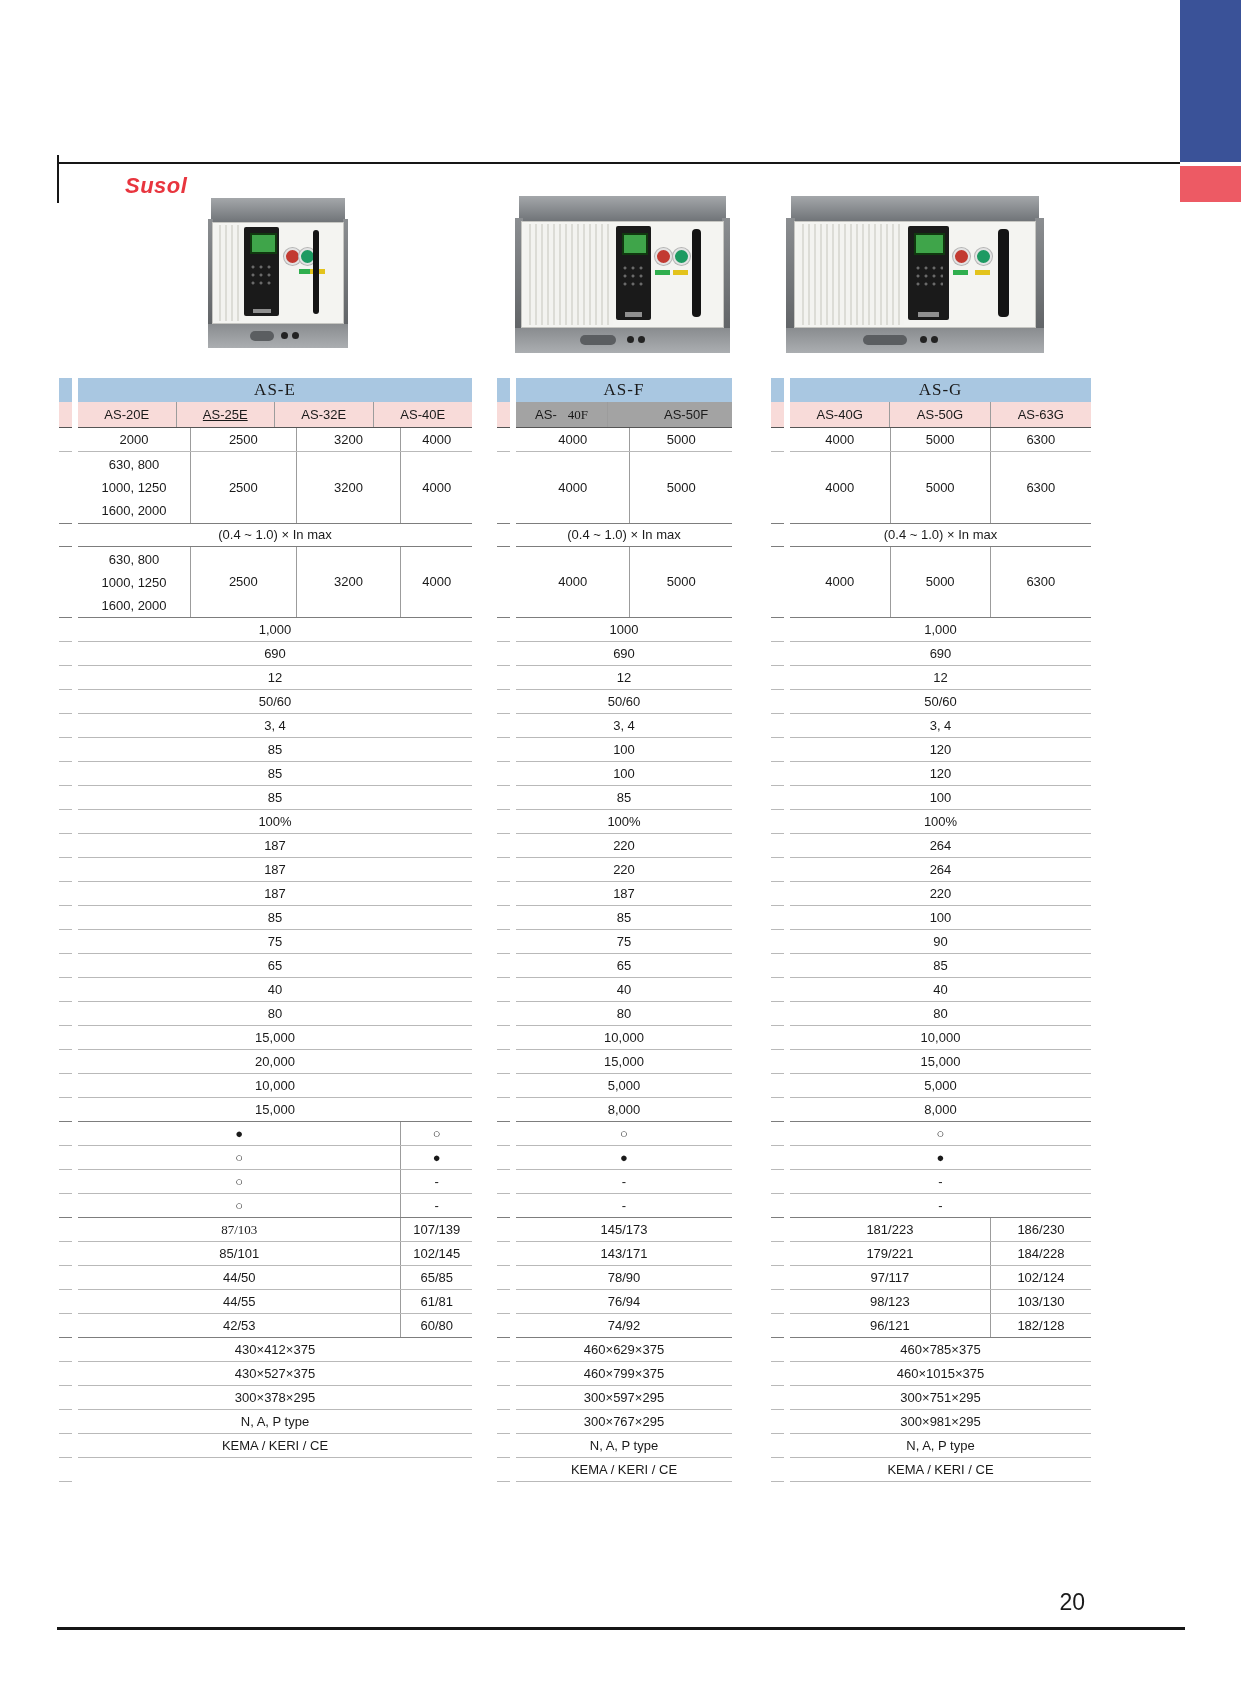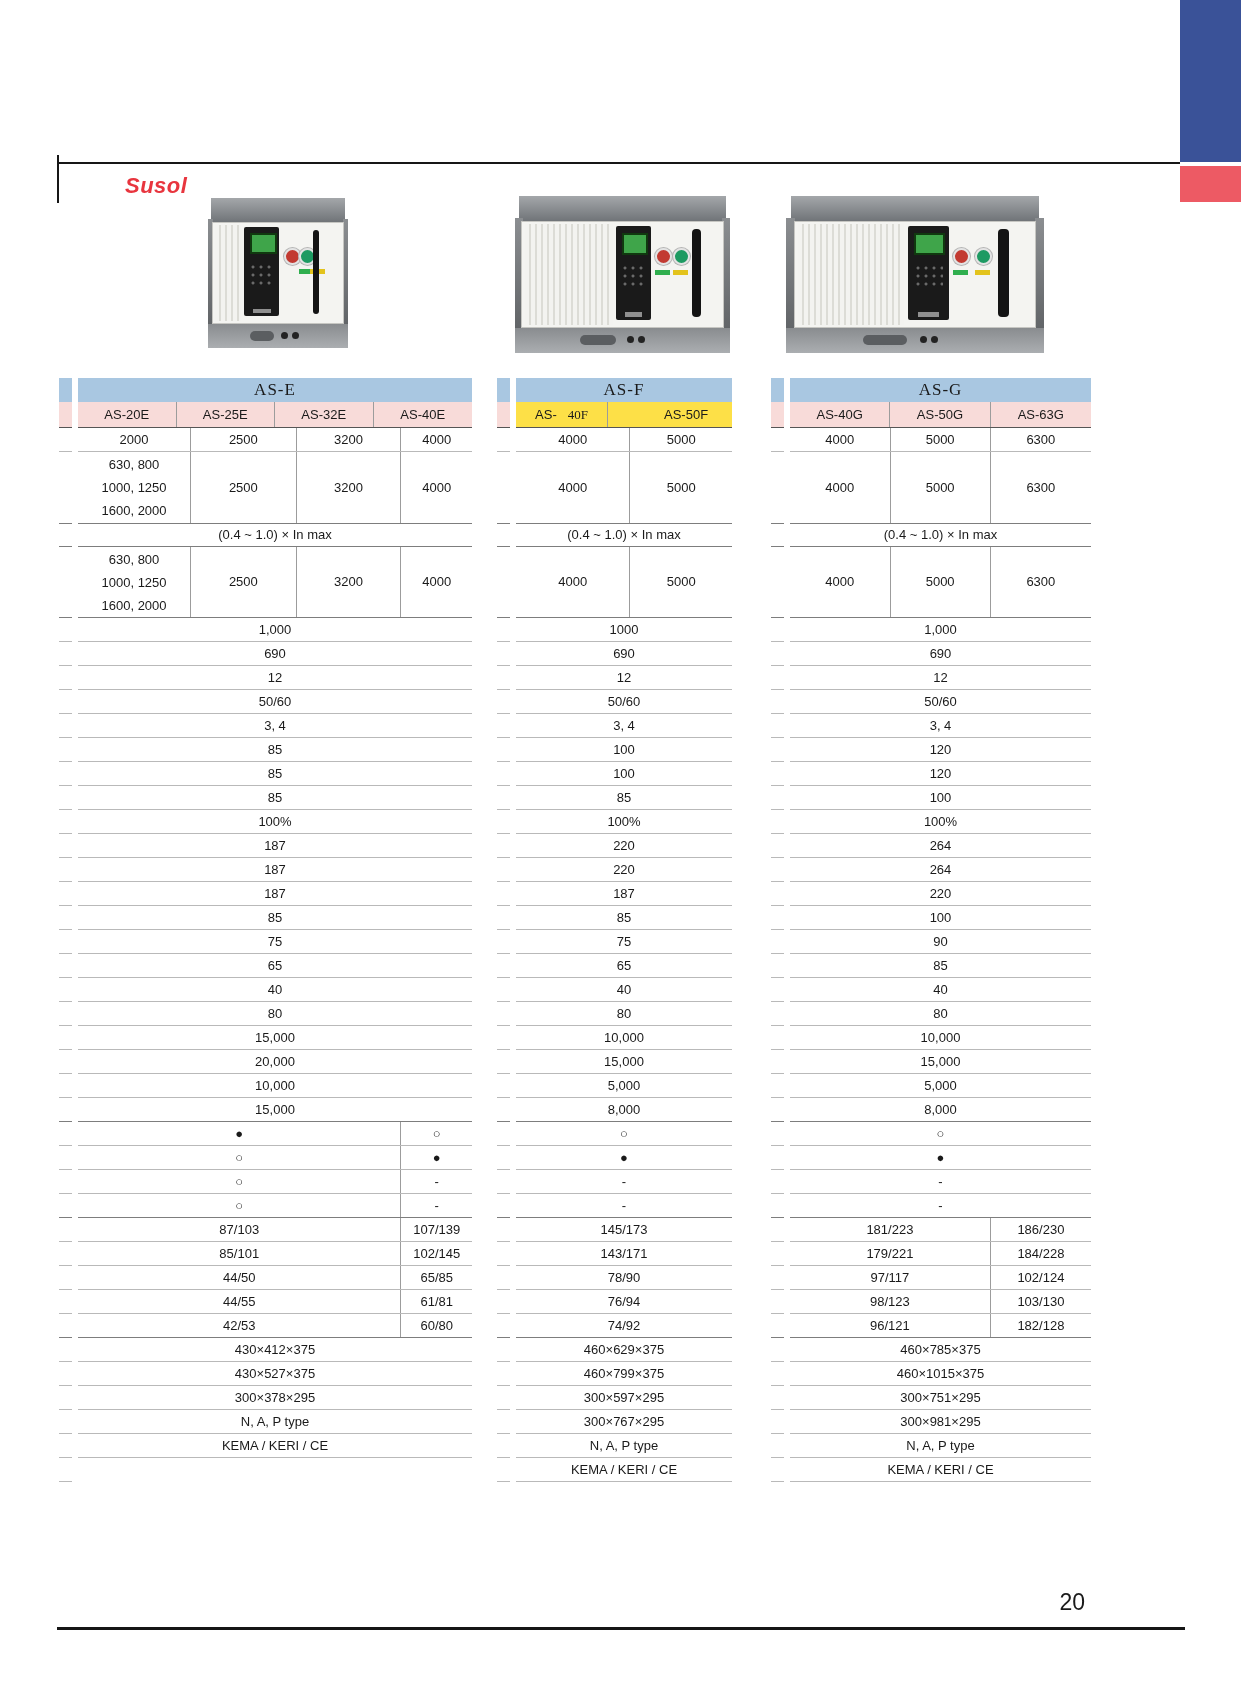--- a/index.html
+++ b/index.html
@@ -196,21 +196,21 @@
       <div class="t-row"></div>
       <div class="t-row"></div>
       <div class="t-row"></div>
     </div>
   <div class="tbl" style="left:78px;width:394px">
       <div class="t-title" style="background: rgb(169, 199, 225);">AS-E</div>
       <div class="t-row t-head" style="background: rgb(248, 219, 217);">
         <div class="t-cell" style="width: 25%;">
           <span>AS-20E</span>
         </div>
-        <div class="t-cell" style="width: 25%;">
+        <div class="t-cell" style="width: 25%; text-decoration: underline;">
           <span>AS-25E</span>
         </div>
         <div class="t-cell" style="width: 25%;">
           <span>AS-32E</span>
         </div>
         <div class="t-cell" style="width: 25%;">
           <span>AS-40E</span>
         </div>
       </div>
       <div class="t-row">
@@ -307,21 +307,21 @@
       </div>
       <div class="t-row">
         <div class="t-cell" style="width: 82.1%;">○</div>
         <div class="t-cell" style="width: 17.9%;">-</div>
       </div>
       <div class="t-row dark">
         <div class="t-cell" style="width: 82.1%;">○</div>
         <div class="t-cell" style="width: 17.9%;">-</div>
       </div>
       <div class="t-row">
-        <div class="t-cell" style="width: 82.1%;">87/103</div>
+        <div class="t-cell" style="width: 82.1%; font-family: Liberation Serif, serif;">87/103</div>
         <div class="t-cell" style="width: 17.9%;">107/139</div>
       </div>
       <div class="t-row">
         <div class="t-cell" style="width: 82.1%;">85/101</div>
         <div class="t-cell" style="width: 17.9%;">102/145</div>
       </div>
       <div class="t-row">
         <div class="t-cell" style="width: 82.1%;">44/50</div>
         <div class="t-cell" style="width: 17.9%;">65/85</div>
       </div>
@@ -389,21 +389,21 @@
       <div class="t-row dark"></div>
       <div class="t-row"></div>
       <div class="t-row"></div>
       <div class="t-row"></div>
       <div class="t-row"></div>
       <div class="t-row"></div>
       <div class="t-row"></div>
     </div>
   <div class="tbl" style="left:516px;width:216px">
       <div class="t-title" style="background: rgb(169, 199, 225);">AS-F</div>
-      <div class="t-row t-head" style="background: #fde047; gap: 32px;">
+      <div class="t-row t-head" style="background: #a3a3a3; gap: 32px;">
         <div class="t-cell" style="width: 50%;">
           <span>AS-</span>
           <span class="serif">40F</span>
         </div>
         <div class="t-cell" style="width: 50%;">
           <span>AS-50F</span>
         </div>
       </div>
       <div class="t-row">
         <div class="t-cell" style="width: 53%;">4000</div>

